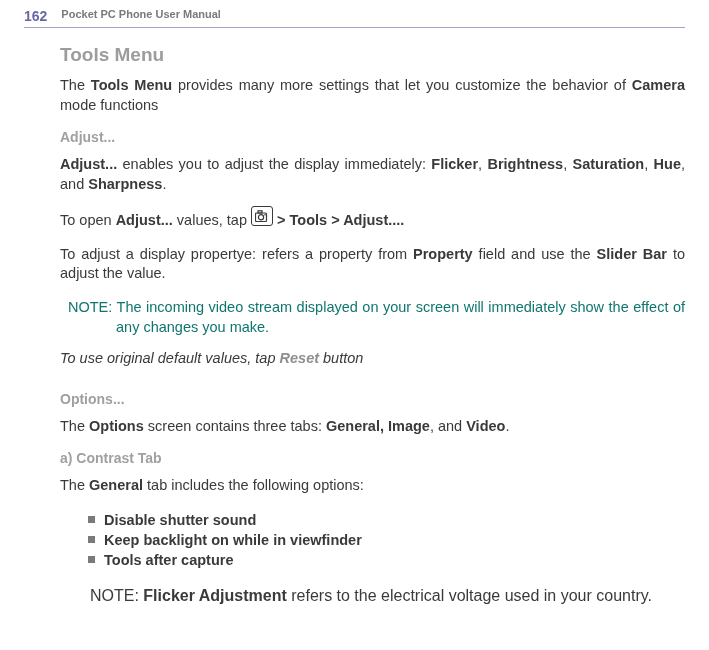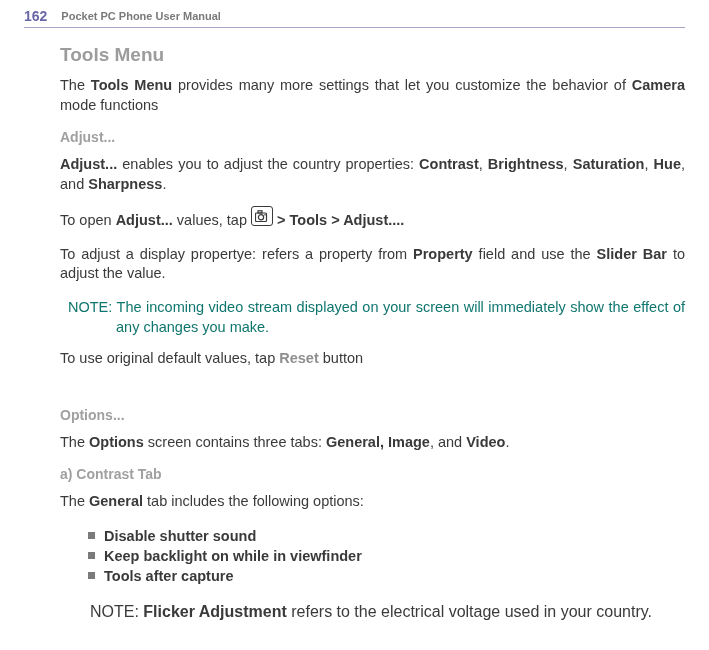--- a/index.html
+++ b/index.html
@@ -9,21 +9,21 @@
     background: #ffffff;
     font-family: Arial, Helvetica, sans-serif;
     color: #3a3a3a;
   }
   .page {
     padding: 8px 24px 32px 24px;
     box-sizing: border-box;
   }
   .header-line {
     display: flex;
-    align-items: center;
+    align-items: flex-start;
     gap: 14px;
     border-bottom: 1px solid #a6a3c7;
     padding-bottom: 3px;
     margin-bottom: 16px;
   }
   .page-number {
     font-size: 14px;
     font-weight: bold;
     color: #6a67a6;
   }
@@ -119,21 +119,21 @@
   <div class="content">
 
     <h2 class="h-tools-menu">Tools Menu</h2>
     <p class="para">
       <span>The </span><b>Tools Menu</b><span> provides many more settings that let you customize the behavior of </span><b>Camera</b><span> mode functions</span>
     </p>
 
     <div class="subhead">Adjust...</div>
 
     <p class="para">
-      <b>Adjust...</b><span> enables you to adjust the country properties: </span><b>Contrast</b><span>, </span><b>Brightness</b><span>, </span><b>Saturation</b><span>, </span><b>Hue</b><span>, and </span><b>Sharpness</b><span>.</span>
+      <b>Adjust...</b><span> enables you to adjust the display immediately: </span><b>Flicker</b><span>, </span><b>Brightness</b><span>, </span><b>Saturation</b><span>, </span><b>Hue</b><span>, and </span><b>Sharpness</b><span>.</span>
     </p>
 
     <p class="para">
       <span>To open </span><b>Adjust...</b><span> values, tap </span><span class="icon-frame">
         <svg width="14" height="12" viewBox="0 0 14 12">
           <rect x="0.5" y="3" width="11" height="8.5" rx="1" fill="none" stroke="#3a3a3a" stroke-width="1.2"></rect>
           <circle cx="6" cy="7.2" r="2.6" fill="none" stroke="#3a3a3a" stroke-width="1.2"></circle>
           <rect x="3" y="0.8" width="4" height="2.2" fill="none" stroke="#3a3a3a" stroke-width="1.2"></rect>
           <rect x="9.2" y="4.2" width="1.5" height="1.2" fill="#3a3a3a"></rect>
         </svg>
@@ -141,21 +141,21 @@
     </p>
 
     <p class="para">
       <span>To adjust a display propertye: refers a property from </span><b>Property</b><span> field and use the </span><b>Slider Bar</b><span> to adjust the value.</span>
     </p>
 
     <p class="note">
       <span>NOTE: </span><span>The incoming video stream displayed on your screen will immediately show the effect of any changes you make.</span>
     </p>
 
-    <p class="para" style="margin-bottom:38px;">
+    <p class="para" style="margin-bottom:22px;font-style:italic;">
       <span>To use original default values, tap </span><span class="gray">Reset</span><span> button</span>
     </p>
 
     <div class="subhead">Options...</div>
 
     <p class="para">
       <span>The </span><b>Options</b><span> screen contains three tabs:  </span><b>General, Image</b><span>, and </span><b>Video</b><span>.</span>
     </p>
 
     <div class="subhead">a) Contrast Tab</div>

